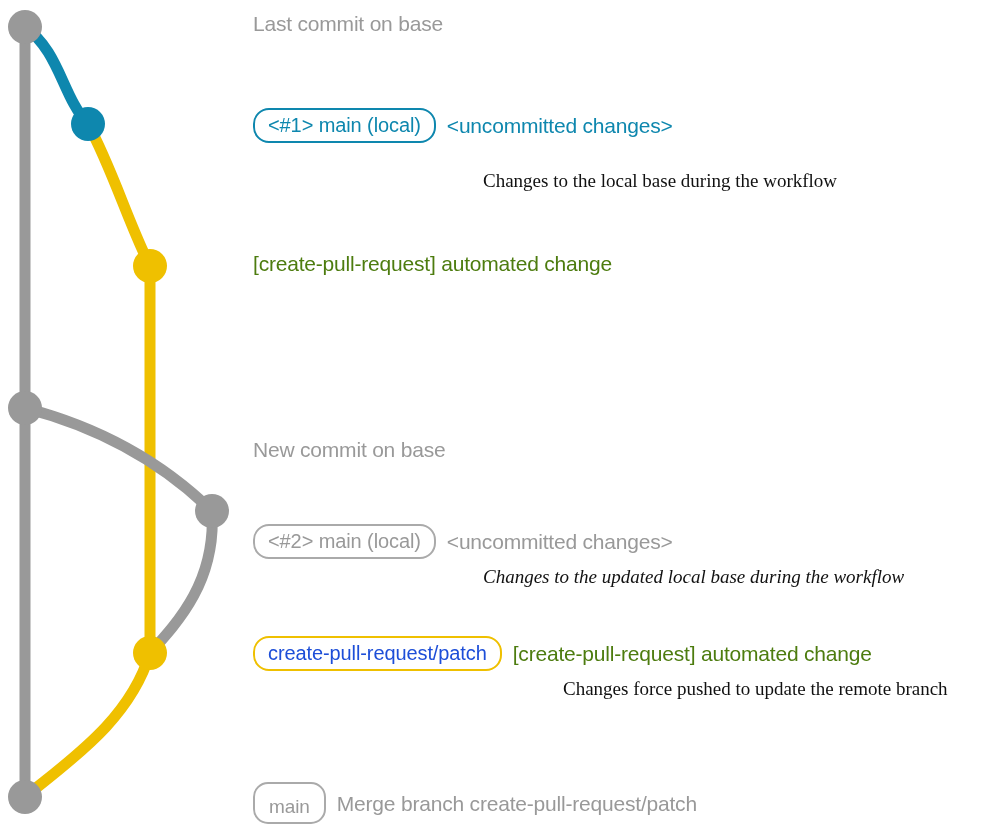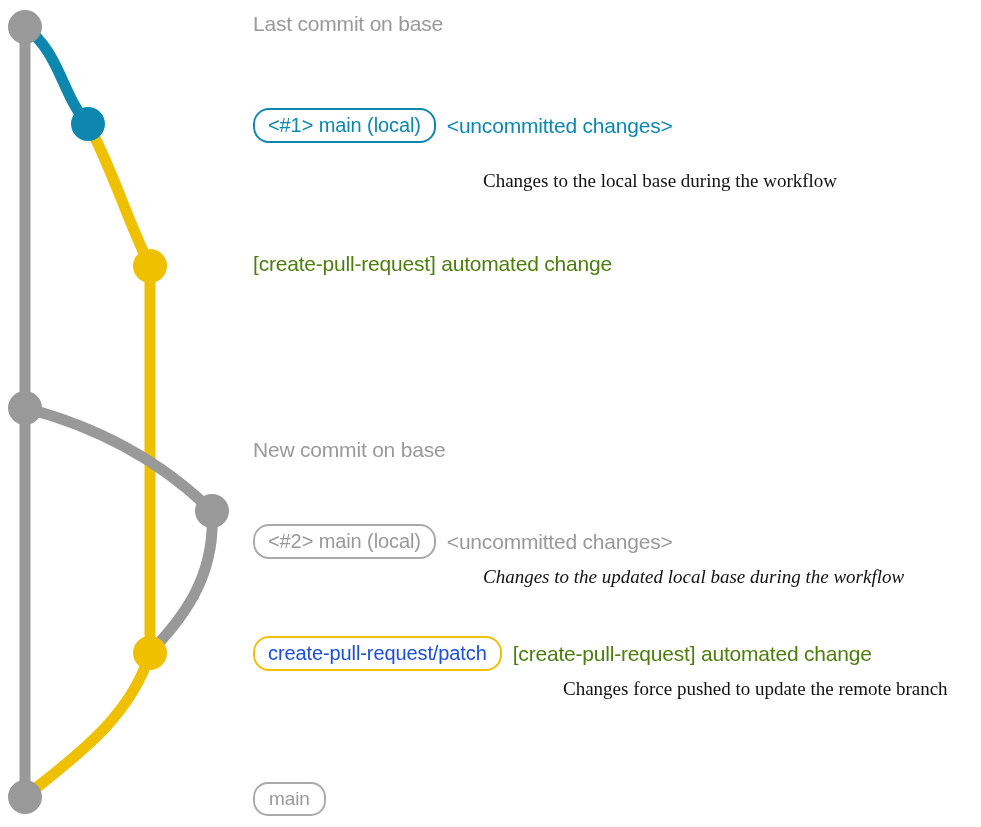--- a/index.html
+++ b/index.html
@@ -60,21 +60,21 @@
   .pill.yellow {
     border-color: #efc000;
     color: #1d4ed8;
   }
   .pill.gray {
     border-color: #aaaaaa;
     color: #999999;
   }
   .pill.small {
     font-size: 19px;
-    padding: 4px 14px 5px 14px;
+    padding: 12px 14px 5px 14px;
     border-radius: 15px;
   }
   .subject {
     font-size: 21px;
     line-height: 1.1;
     letter-spacing: -0.2px;
     white-space: nowrap;
   }
   .subject.teal   { color: #0e87ae; }
   .subject.yellow { color: #4d7c0f; }
@@ -148,17 +148,18 @@
       <div class="row" style="top: 636px;">
         <div class="row-main">
           <span class="pill yellow">create-pull-request/patch</span>
           <span class="subject yellow">[create-pull-request] automated change</span>
         </div>
         <div class="desc" style="margin-left: 310px;">Changes force pushed to update the remote branch</div>
       </div>
       <div class="row" style="top: 782px;">
         <div class="row-main">
           <span class="pill gray small">main</span>
+          <span class="subject gray">Merge branch create-pull-request/patch</span>
         </div>
       </div>
     </div>
 
 </div>
 
 </body></html>

